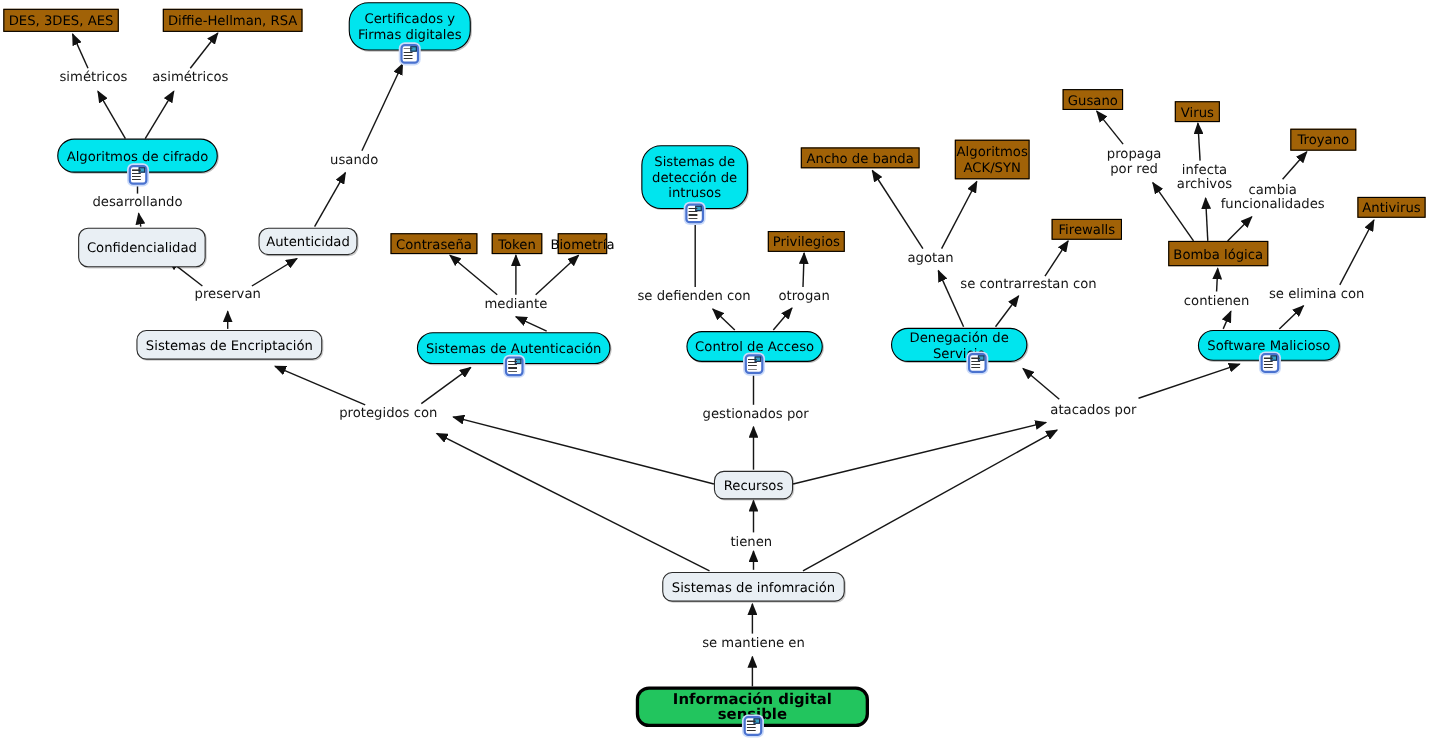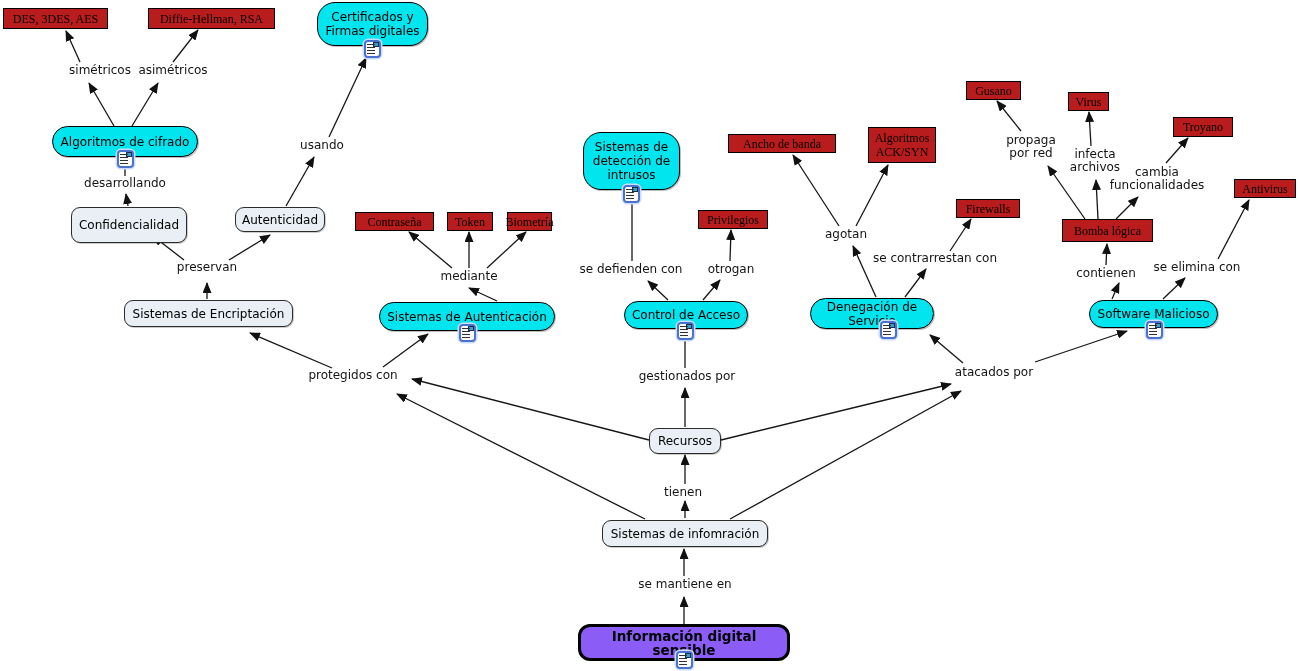--- a/index.html
+++ b/index.html
@@ -1,24 +1,24 @@
 <!DOCTYPE html>
 <html><head>
 <meta charset="utf-8">
 <style>
   html,body{margin:0;padding:0;background:#fff;}
   #canvas{position:relative;width:1300px;height:671px;background:#fff;overflow:hidden;
           font-family:"DejaVu Sans","Liberation Sans",sans-serif;}
   svg.edges{position:absolute;left:0;top:0;pointer-events:none;}
   .box{position:absolute;box-sizing:border-box;display:flex;align-items:center;justify-content:center;
        text-align:center;font-size:12px;line-height:14px;color:#000;white-space:pre-line;z-index:2;}
-  .white{background:#b91c1c;border:1px solid #000;font-family:Liberation Serif, serif;}
+  .white{background:#a16207;border:1px solid #000;}
   .cyan{background:#00e5ee;border:1.5px solid #000;border-radius:18px;box-shadow:1px 1px 0 rgba(0,0,0,0.25);}
   .lite{background:#e9eff4;border:1px solid #2b2b2b;border-radius:9px;box-shadow:1px 1px 0 rgba(0,0,0,0.2);}
-  .yellow{background:#8b5cf6;border:3px solid #000;border-radius:12px;font-weight:bold;font-size:13.5px;}
+  .yellow{background:#22c55e;border:3px solid #000;border-radius:12px;font-weight:bold;font-size:13.5px;}
   .lbl{position:absolute;transform:translateX(-50%);font-size:12px;line-height:13px;color:#141414;
        text-align:center;white-space:pre-line;z-index:2;}
   .res-icon{position:absolute;width:17px;height:18px;box-sizing:border-box;background:#fff;
             border:2px solid #4a72cf;border-radius:4px;box-shadow:0 0 0 1.5px #ccdcfa;z-index:3;}
   .res-icon::before{content:"";position:absolute;right:0px;top:0px;width:6px;height:5px;
             background:#38a0c4;border:1px solid #1c2b50;box-sizing:border-box;}
   .res-icon::after{content:"";position:absolute;left:1px;top:2px;width:8px;height:10px;
             background:repeating-linear-gradient(to bottom,#333 0 1px,transparent 1px 3px);}
 </style>
 </head>
@@ -121,21 +121,21 @@
 
   <div class="res-icon" style="left:364px;top:40px"></div>
   <div class="res-icon" style="left:117px;top:150px"></div>
   <div class="res-icon" style="left:459px;top:324px"></div>
   <div class="res-icon" style="left:623px;top:185px"></div>
   <div class="res-icon" style="left:677px;top:322px"></div>
   <div class="res-icon" style="left:880px;top:321px"></div>
   <div class="res-icon" style="left:1146px;top:321px"></div>
   <div class="res-icon" style="left:676px;top:651px"></div>
 
-  <div class="lbl" style="left:100px;top:64px">simétricos</div>
+  <div class="lbl" style="left:85px;top:64px">simétricos</div>
   <div class="lbl" style="left:173px;top:64px">asimétricos</div>
   <div class="lbl" style="left:322px;top:139px">usando</div>
   <div class="lbl" style="left:125px;top:177px">desarrollando</div>
   <div class="lbl" style="left:207px;top:261px">preservan</div>
   <div class="lbl" style="left:469px;top:270px">mediante</div>
   <div class="lbl" style="left:631px;top:263px">se defienden con</div>
   <div class="lbl" style="left:731px;top:263px">otrogan</div>
   <div class="lbl" style="left:846px;top:228px">agotan</div>
   <div class="lbl" style="left:935px;top:252px">se contrarrestan con</div>
   <div class="lbl" style="left:1031px;top:134px">propaga

